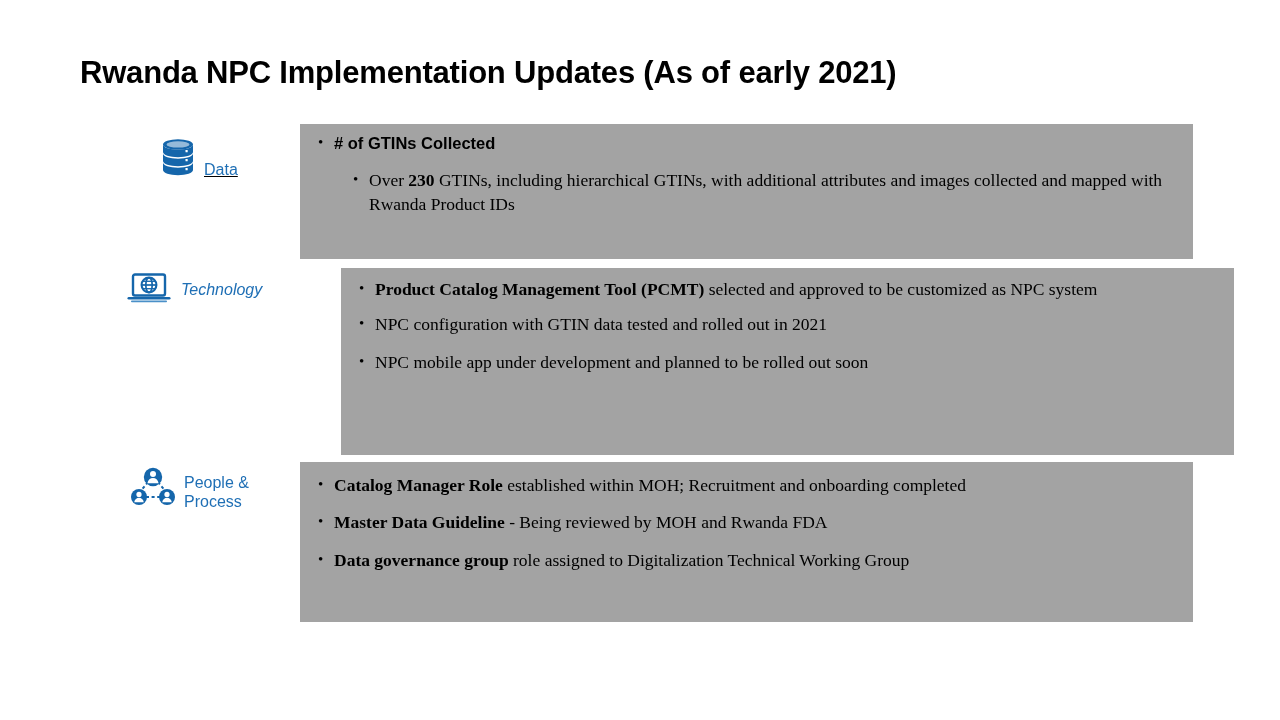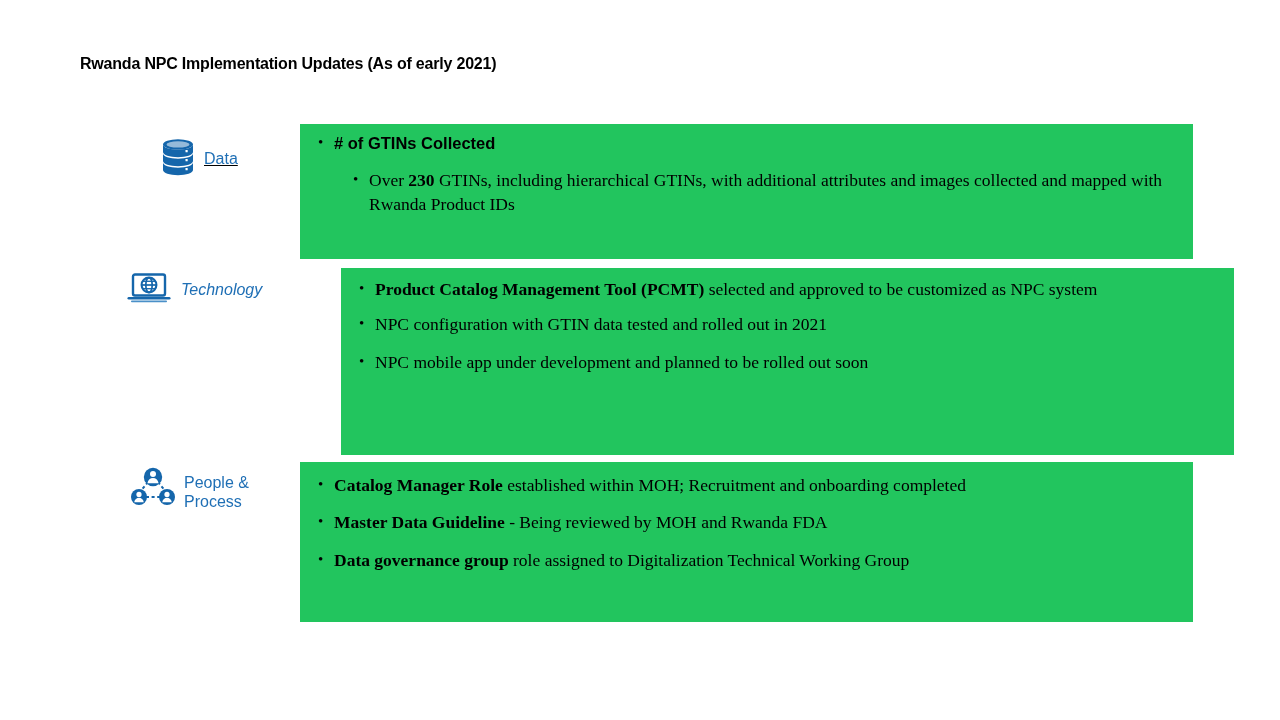--- a/index.html
+++ b/index.html
@@ -13,21 +13,21 @@
     font-family: "Liberation Sans", sans-serif;
     overflow: hidden;
     position: relative;
   }
 
   
   .slide-title {
     position: absolute;
     left: 80px;
     top: 55px;
-    font-size: 16px;
+    font-size: 31px;
     font-weight: bold;
     color: #000000;
     letter-spacing: -0.2px;
     white-space: nowrap;
   }
 
   
   .row {
     position: absolute;
     left: 0;
@@ -39,42 +39,42 @@
 
   
   .category {
     position: absolute;
     left: 120px;
     width: 170px;
     display: flex;
     align-items: flex-start;
     gap: 8px;
   }
-  .cat-data       { top: 14px; left: 160px; align-items: center; text-decoration: underline; }
+  .cat-data       { top: 14px; left: 160px; align-items: flex-end; text-decoration: underline; }
   .cat-technology { top: 4px;  left: 125px; align-items: center; font-style: italic; }
   .cat-people     { top: 4px;  left: 130px; align-items: flex-end; }
 
   .cat-icon {
     flex: 0 0 auto;
     display: block;
   }
   .cat-label {
     color: #1f6fb5;
     font-size: 16px;
     line-height: 1.22;
     font-family: "Liberation Sans", sans-serif;
   }
   .cat-label.wrap { width: 84px; }
 
   
   .panel {
     position: absolute;
     left: 300px;
     width: 893px;
-    background: #22c55e;
+    background: #a3a3a3;
     box-sizing: border-box;
     padding: 8px 14px 8px 12px;
   }
   .panel-data       { top: 0; height: 135px; }
   .panel-technology { top: 0; height: 187px; padding-top: 10px; margin-left: 41px; }
   .panel-people     { top: 0; height: 160px; padding-top: 12px; }
 
   
   .bullet {
     position: relative;

